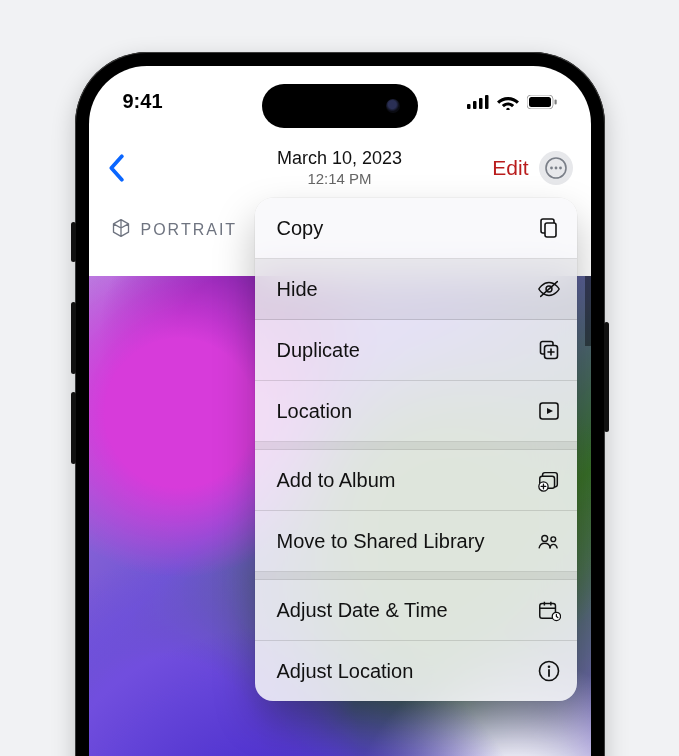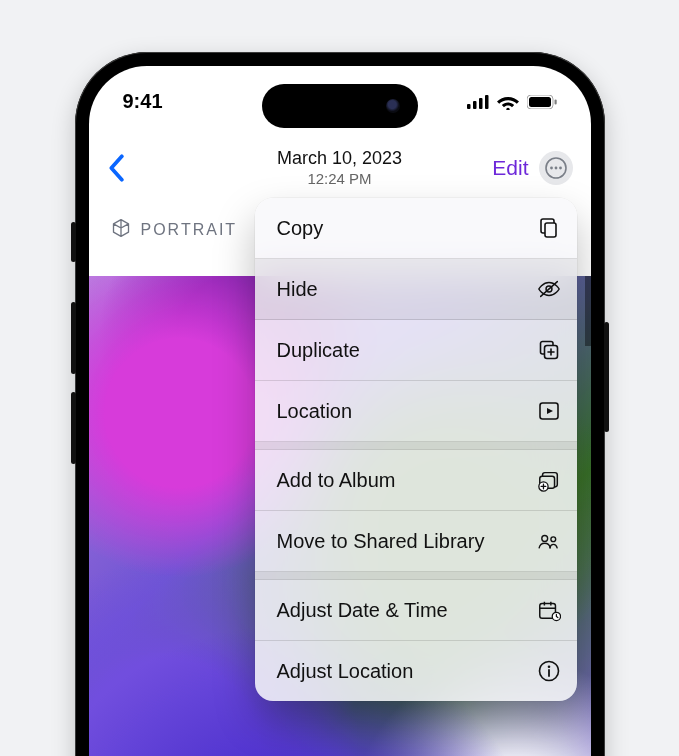--- a/index.html
+++ b/index.html
@@ -69,21 +69,21 @@
   }
   .nav .back {
     position:absolute; left:18px; top:50%; transform:translateY(-50%);
     color:#0a66ff; display:flex; align-items:center;
   }
   .nav .titles { text-align:center; line-height:1.2; }
   .nav .date { font-size:18px; font-weight:500; color:#111;text-align:right; }
   .nav .time2 { font-size:15px; color:#666; }
   .nav .edit {
     position:absolute; right:62px; top:50%; transform:translateY(-50%);
-    color:#6d28d9; font-size:21px;
+    color:#b91c1c; font-size:21px;
   }
   .nav .more {
     position:absolute; right:18px; top:50%; transform:translateY(-50%);
     width:34px; height:34px; border-radius:50%;
     background:#e7e8eb; display:flex; align-items:center; justify-content:center;
     color:#7a7f88;
   }
   
   .badge-row {
     position:absolute; top:136px; left:0; right:0; height:56px;
@@ -174,21 +174,21 @@
     </div>
 
     <div class="nav">
       <div class="back">
         <svg width="18" height="28" viewBox="0 0 14 24">
             <path d="M12 2 3 12l9 10" fill="none" stroke="#0a66ff" stroke-width="3.2" stroke-linecap="round" stroke-linejoin="round"></path>
           </svg>
       </div>
       <div class="titles">
         <div class="date">March 10, 2023</div>
-        <div class="time2">12:24 PM</div>
+        <div class="time2">12:14 PM</div>
       </div>
       <div class="edit">Edit</div>
       <div class="more">
         <svg width="22" height="22" viewBox="0 0 22 22">
             <circle cx="11" cy="11" r="10" fill="none" stroke="#7a7f88" stroke-width="1.6"></circle>
             <circle cx="6.5" cy="11" r="1.4" fill="#7a7f88"></circle>
             <circle cx="11" cy="11" r="1.4" fill="#7a7f88"></circle>
             <circle cx="15.5" cy="11" r="1.4" fill="#7a7f88"></circle>
           </svg>
       </div>

